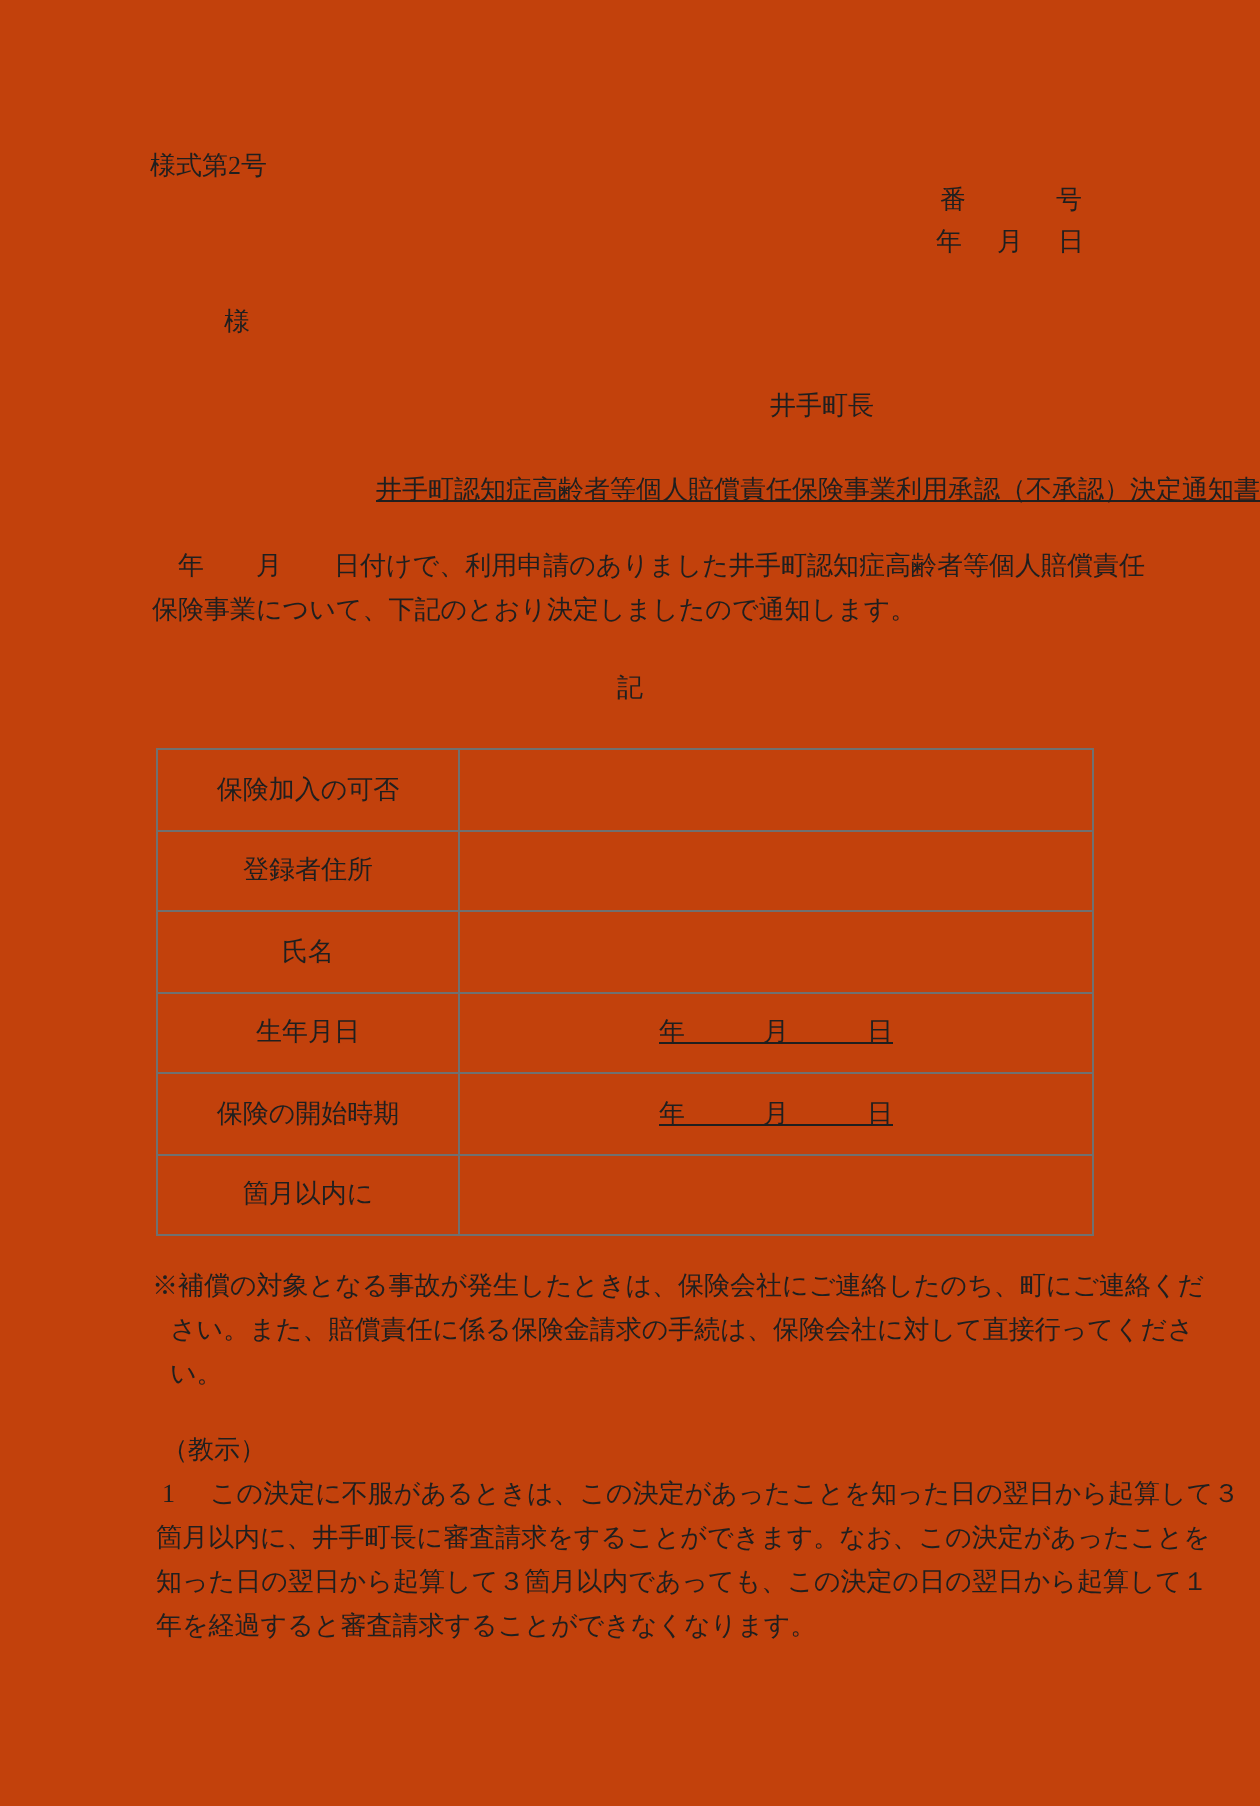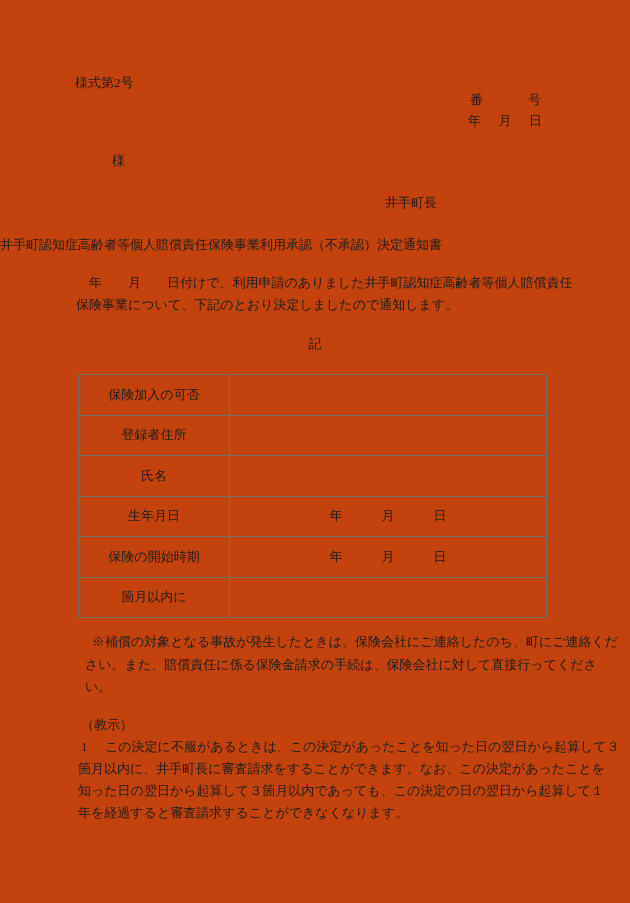--- a/index.html
+++ b/index.html
@@ -18,44 +18,44 @@
     line-height: 16px;
     overflow: hidden;
   }
   .abs { position: absolute; white-space: pre; }
 
   .form-number   { left: 75px;  top: 75px; }
   .doc-number-row{ left: 470px; top: 92px;  width: 71px; display: flex; justify-content: space-between; }
   .header-date   { left: 468px; top: 113px; width: 74px; display: flex; justify-content: space-between; }
   .addressee     { left: 112px; top: 153px; }
   .sender        { left: 385px; top: 195px; }
-  .doc-title     { left: 0; right: 0; top: 237px; text-align: left; }
+  .doc-title     { left: 0; right: 0; top: 237px; text-align: right; text-decoration: underline; }
   .body-line-1   { left: 76px;  top: 275px; }
   .body-line-2   { left: 76px;  top: 297px; }
   .ki-marker     { left: 0; right: 0; top: 336px; text-align: center; }
 
   .decision-table {
     position: absolute;
     left: 78px; top: 374px;
     width: 469px; height: 244px;
     border-collapse: collapse;
     table-layout: fixed;
     font-size: 13px;
     color: #1f1f1f;
   }
   .decision-table td {
     border: 1px solid #707070;
     padding: 0;
     vertical-align: middle;
     white-space: pre;
   }
   .decision-table td.cell-label { width: 150px; text-align: center; }
-  .decision-table td.cell-value { text-align: center; }
+  .decision-table td.cell-value { text-align: center; text-decoration: underline; }
 
-  .note-line-1 { left: 92px; top: 635px; font-family: Liberation Mono, monospace; }
+  .note-line-1 { left: 76px; top: 635px; }
   .note-line-2 { left: 85px; top: 657px; }
   .note-line-3 { left: 85px; top: 679px; }
 
   .kyouji-heading { left: 81px; top: 717px; }
   .kyouji-row-1   { left: 81px; top: 739px; display: flex; }
   .kyouji-num     { display: inline-block; width: 24px; white-space: pre; }
   .kyouji-row-2   { left: 78px; top: 761px; }
   .kyouji-row-3   { left: 78px; top: 783px; }
   .kyouji-row-4   { left: 78px; top: 805px; }
 </style>

